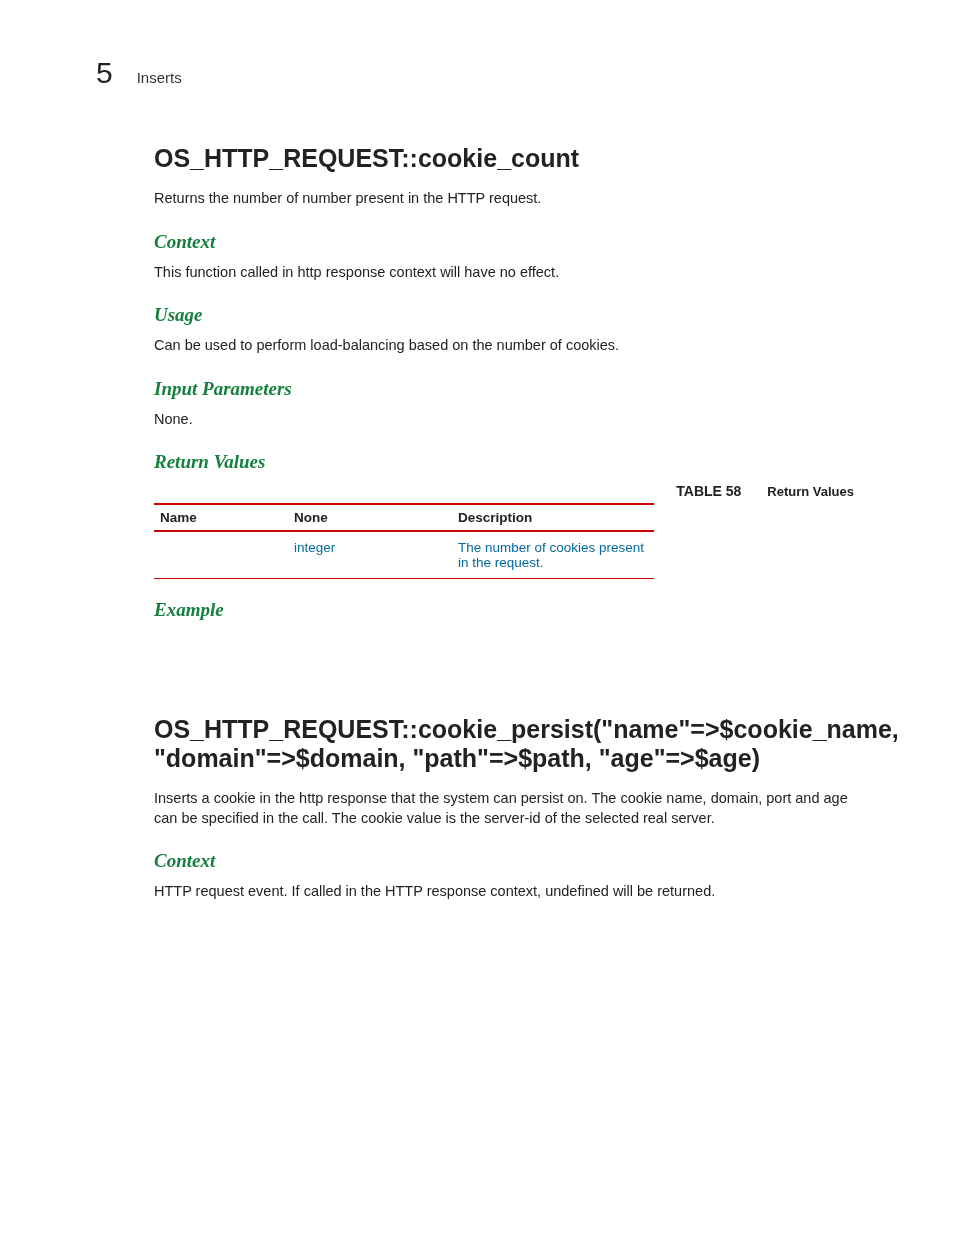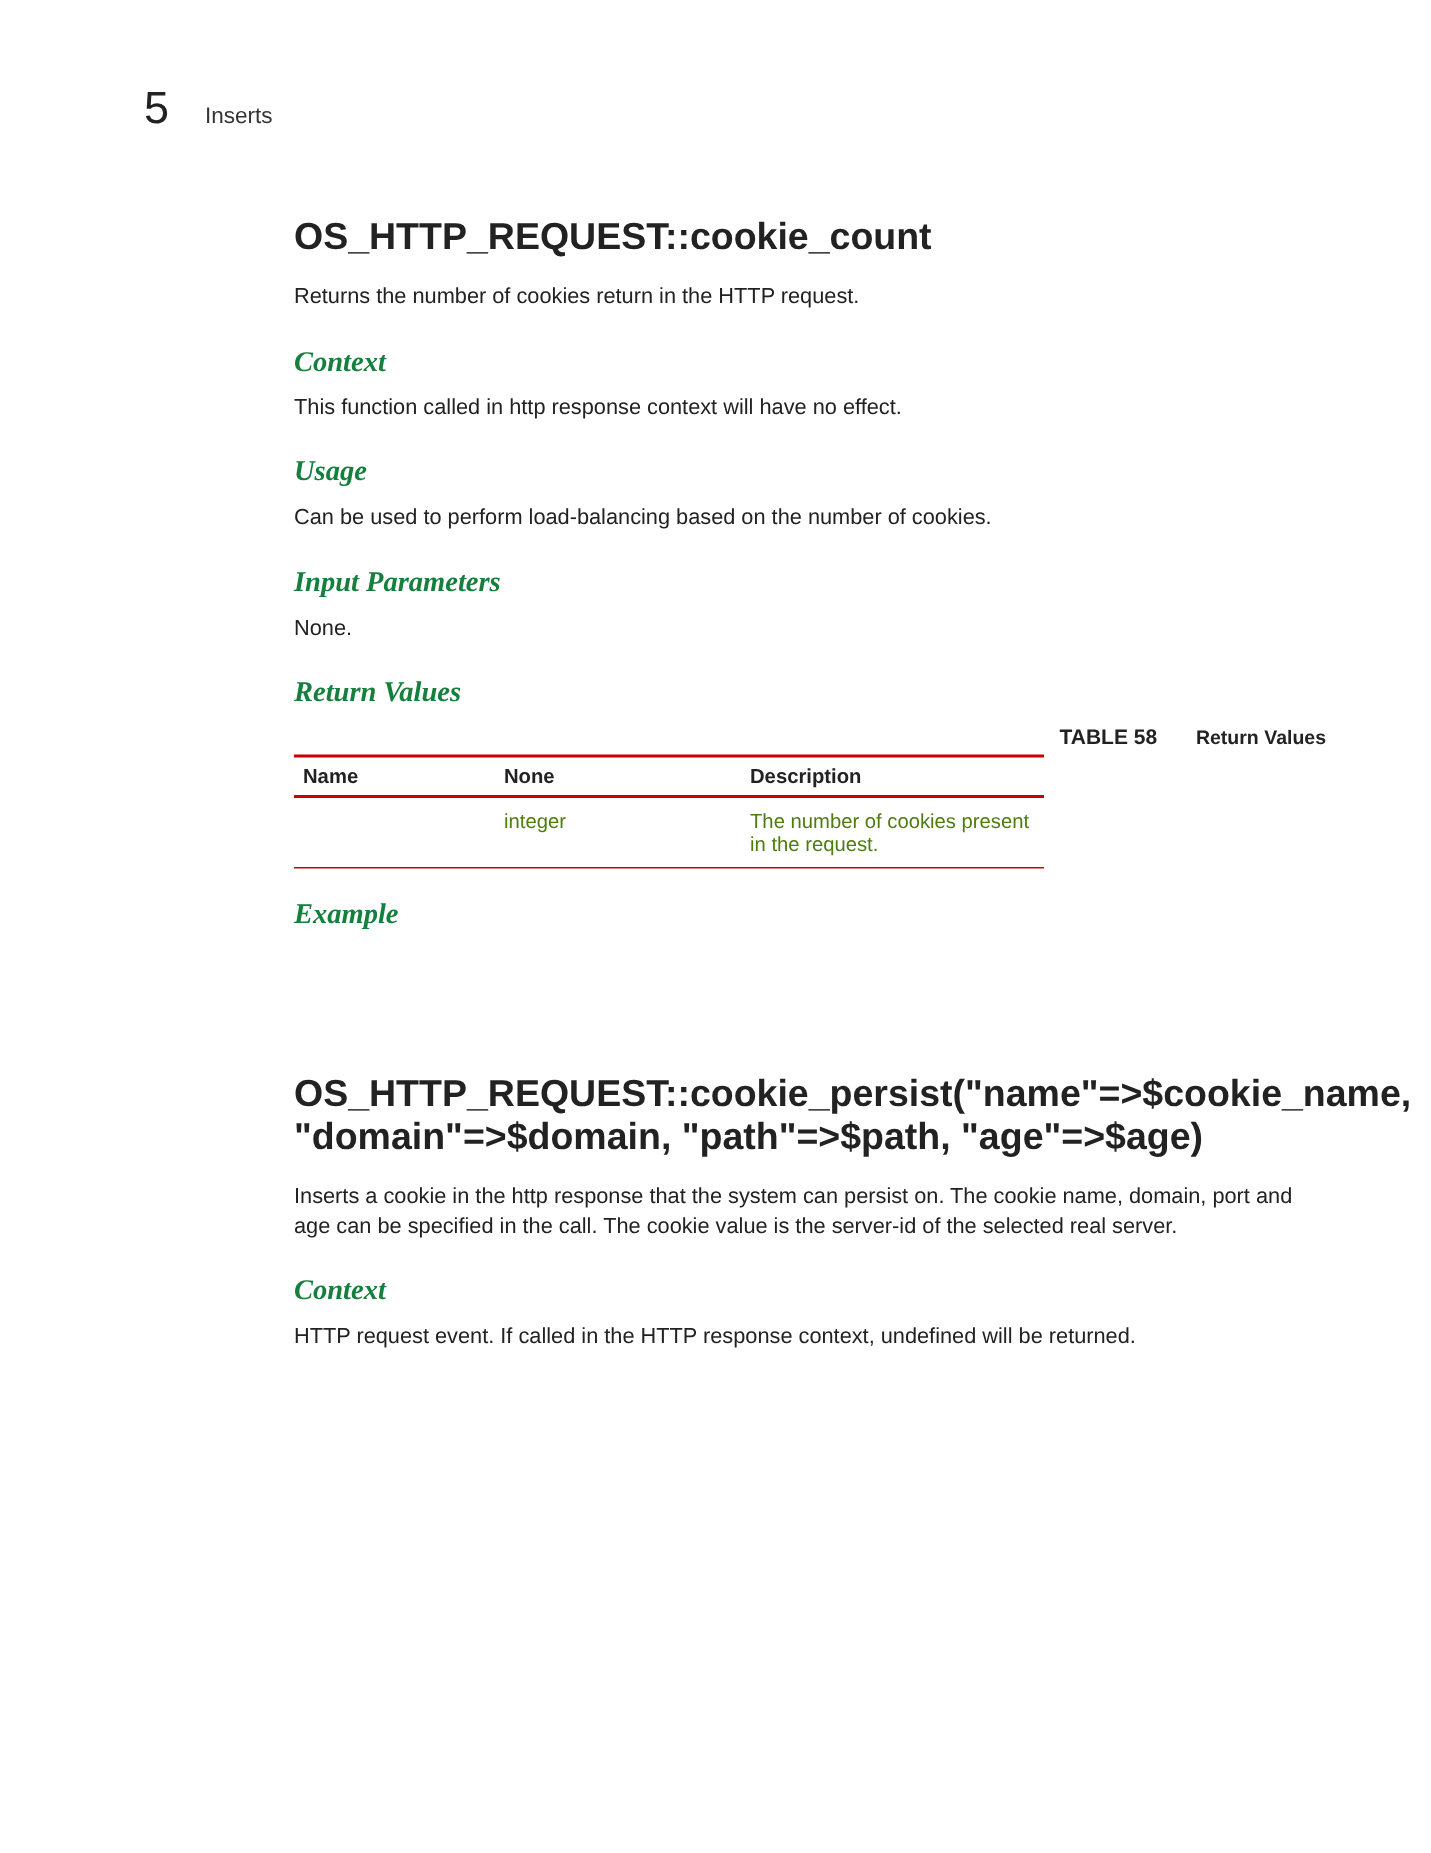--- a/index.html
+++ b/index.html
@@ -27,21 +27,21 @@
     font-size: 30px;
     font-weight: 400;
     font-family: Arial, sans-serif;
   }
   .runtext {
     font-size: 15px;
     color: #333;
     font-family: Arial, sans-serif;
   }
   .content {
-    margin-left: 100px;
+    margin-left: 58px;
     max-width: 700px;
   }
   h1.title {
     font-family: "Arial Narrow", Arial, sans-serif;
     font-stretch: condensed;
     font-weight: 700;
     font-size: 25px;
     margin: 0 0 16px 0;
     letter-spacing: 0px;
   }
@@ -91,40 +91,40 @@
     font-weight: 700;
     font-size: 13.5px;
     padding: 5px 8px 5px 6px;
     border-top: 2px solid #c00;
     border-bottom: 2px solid #c00;
   }
   table.ret td {
     padding: 8px 8px 8px 6px;
     vertical-align: top;
     border-bottom: 1px solid #c00;
-    color: #4d7c0f;
+    color: #0369a1;
   }
   .col-name { width: 120px; }
   .col-type { width: 150px; }
   .spacer-big { height: 84px; }
 </style>
 </head>
 <body>
 
 <div class="page">
 
   <div class="runhead">
     <div class="chapnum">5</div>
     <div class="runtext">Inserts</div>
   </div>
 
   <div class="content">
 
     <h1 class="title">OS_HTTP_REQUEST::cookie_count</h1>
-    <p class="body">Returns the number of cookies return in the HTTP request.</p>
+    <p class="body">Returns the number of number present in the HTTP request.</p>
 
     <h2 class="sect">Context</h2>
     <p class="body">This function called in http response context will have no effect.</p>
 
     <h2 class="sect">Usage</h2>
     <p class="body">Can be used to perform load-balancing based on the number of cookies.</p>
 
     <h2 class="sect">Input Parameters</h2>
     <p class="body">None.</p>
 

